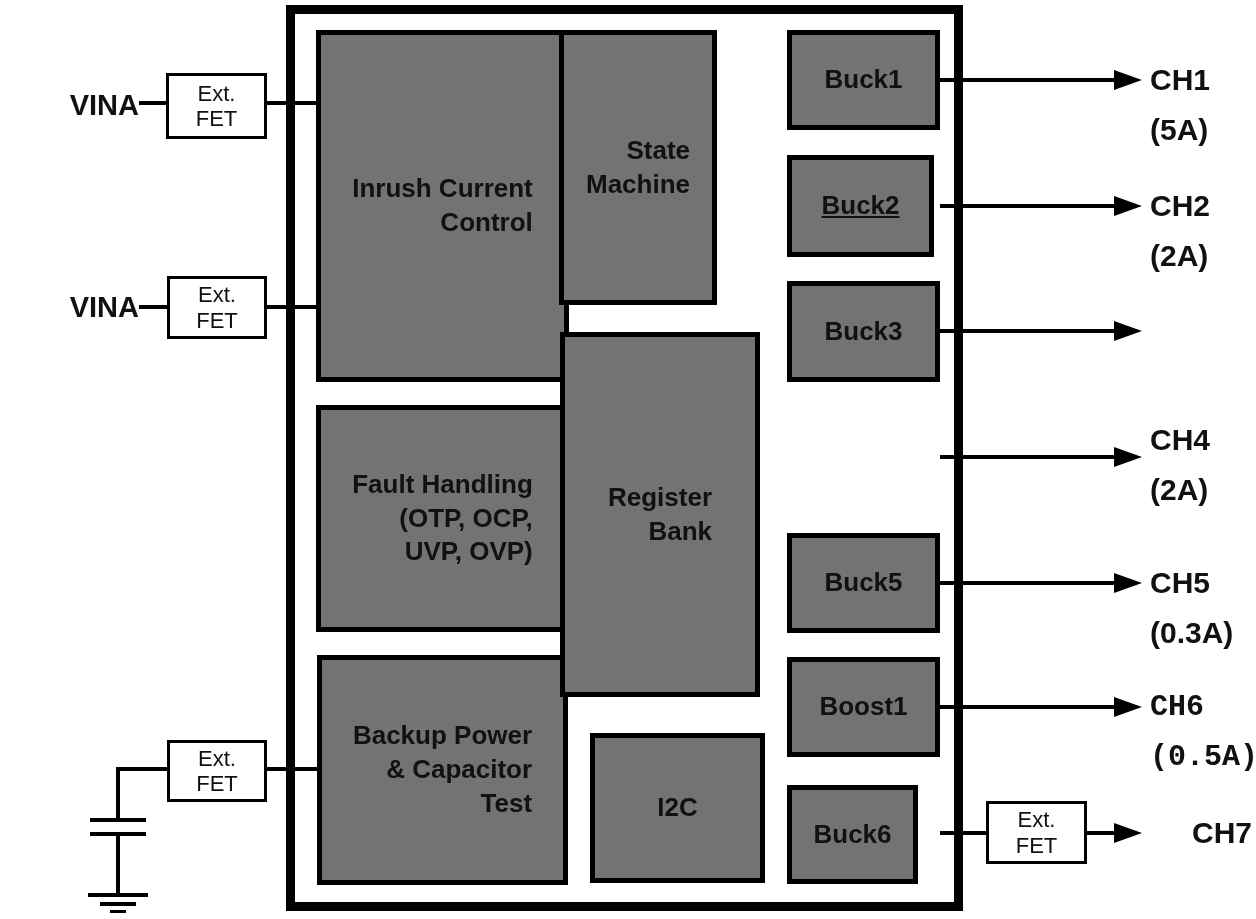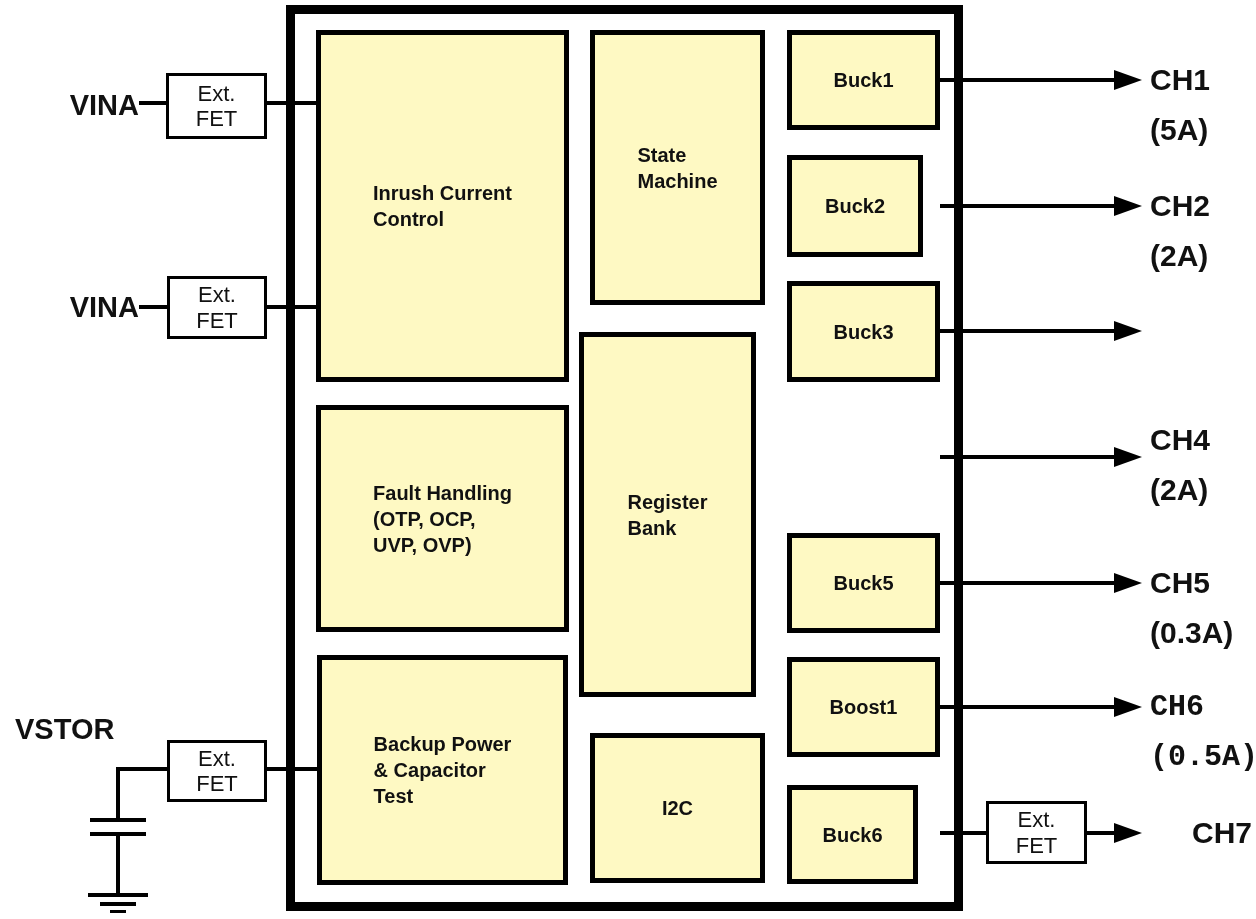--- a/index.html
+++ b/index.html
@@ -12,28 +12,28 @@
     color: #111111;
     overflow: hidden;
   }
   .abs { position: absolute; box-sizing: border-box; }
   .main-outline {
     border: 9px solid #000;
     background: transparent;
   }
   .block {
     border: 5px solid #000;
-    background: #fef9c3;
+    background: #737373;
     display: flex;
     align-items: center;
     justify-content: center;
-    text-align: left;
+    text-align: right;
     white-space: pre-line;
     font-weight: bold;
-    font-size: 20px;
+    font-size: 26px;
     line-height: 1.3;
   }
   .extfet {
     border: 3px solid #000;
     background: #fff;
     display: flex;
     align-items: center;
     justify-content: center;
     text-align: center;
     white-space: pre-line;
@@ -62,21 +62,20 @@
     white-space: nowrap;
   }
 </style>
 </head>
 <body>
 
 <div class="canvas">
 
   <div class="abs in-label right-align" style="left:15px; top:88px; width:124px;">VINA</div>
   <div class="abs in-label right-align" style="left:15px; top:290px; width:124px;">VINA</div>
-  <div class="abs in-label" style="left:15px; top:712px; width:140px;">VSTOR</div>
 
   <div class="abs hline" style="left:139px; top:101px; width:28px;"></div>
   <div class="abs hline" style="left:266px; top:101px; width:52px;"></div>
   <div class="abs hline" style="left:139px; top:305px; width:29px;"></div>
   <div class="abs hline" style="left:266px; top:305px; width:52px;"></div>
   <div class="abs hline" style="left:116px; top:767px; width:52px;"></div>
   <div class="abs hline" style="left:266px; top:767px; width:53px;"></div>
 
   <div class="abs vline" style="left:116px; top:767px; height:53px;"></div>
   <div class="abs hline" style="left:90px; top:818px; width:56px;"></div>
@@ -103,28 +102,28 @@
 
   <div class="abs block" style="left:316px; top:30px; width:253px; height:352px;">Inrush Current
 Control</div>
   <div class="abs block" style="left:316px; top:405px; width:253px; height:227px;">Fault Handling
 (OTP, OCP,
 UVP, OVP)</div>
   <div class="abs block" style="left:317px; top:655px; width:251px; height:230px;">Backup Power
 &amp; Capacitor
 Test</div>
 
-  <div class="abs block" style="left:590px; top:30px; width:175px; height:275px;">State
+  <div class="abs block" style="left:559px; top:30px; width:158px; height:275px;">State
 Machine</div>
-  <div class="abs block" style="left:579px; top:332px; width:177px; height:365px;">Register
+  <div class="abs block" style="left:560px; top:332px; width:200px; height:365px;">Register
 Bank</div>
   <div class="abs block" style="left:590px; top:733px; width:175px; height:150px;">I2C</div>
 
   <div class="abs block" style="left:787px; top:30px; width:153px; height:100px;">Buck1</div>
-  <div class="abs block" style="left:787px; top:155px; width:136px; height:102px;">Buck2</div>
+  <div class="abs block" style="left:787px; top:155px; width:147px; height:102px;text-decoration:underline;">Buck2</div>
   <div class="abs block" style="left:787px; top:281px; width:153px; height:101px;">Buck3</div>
   <div class="abs block" style="left:787px; top:533px; width:153px; height:100px;">Buck5</div>
   <div class="abs block" style="left:787px; top:657px; width:153px; height:100px;">Boost1</div>
   <div class="abs block" style="left:787px; top:785px; width:131px; height:99px;">Buck6</div>
 
   <div class="abs hline" style="left:940px; top:78px; width:174px;"></div>
   <div class="abs arrowhead" style="left:1114px; top:70px;"></div>
 
   <div class="abs hline" style="left:940px; top:204px; width:174px;"></div>
   <div class="abs arrowhead" style="left:1114px; top:196px;"></div>

